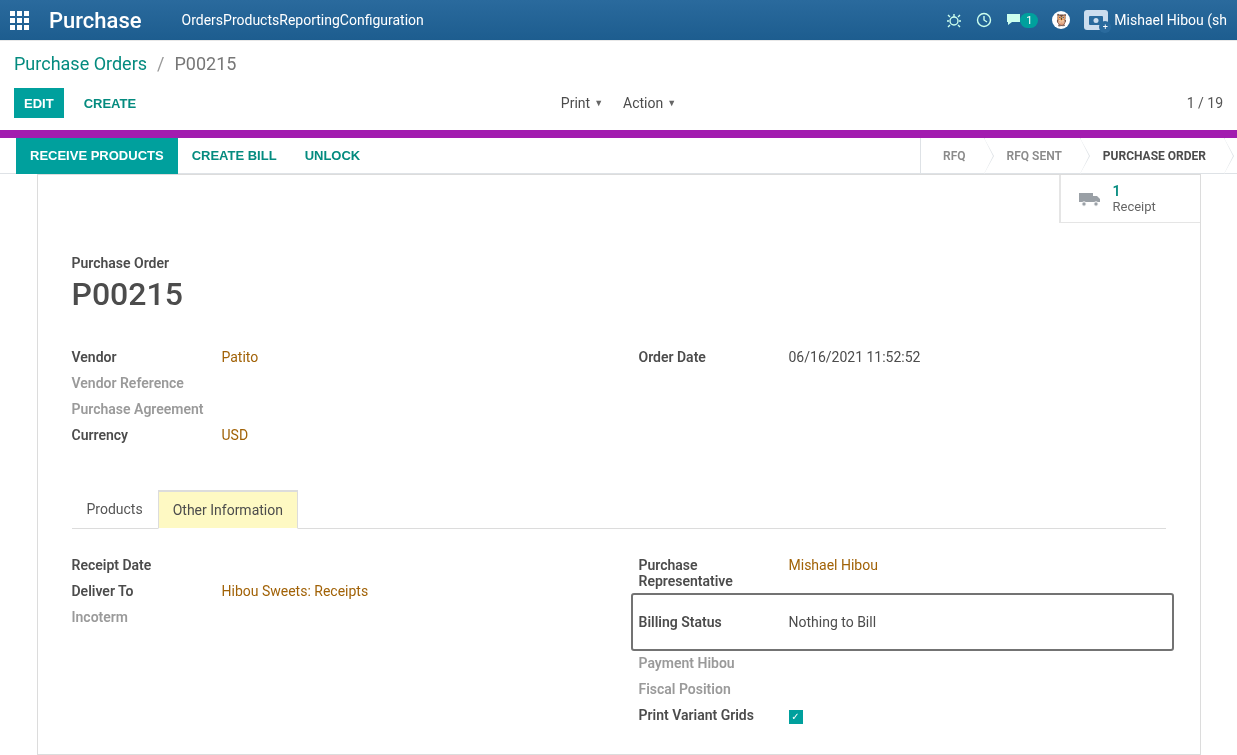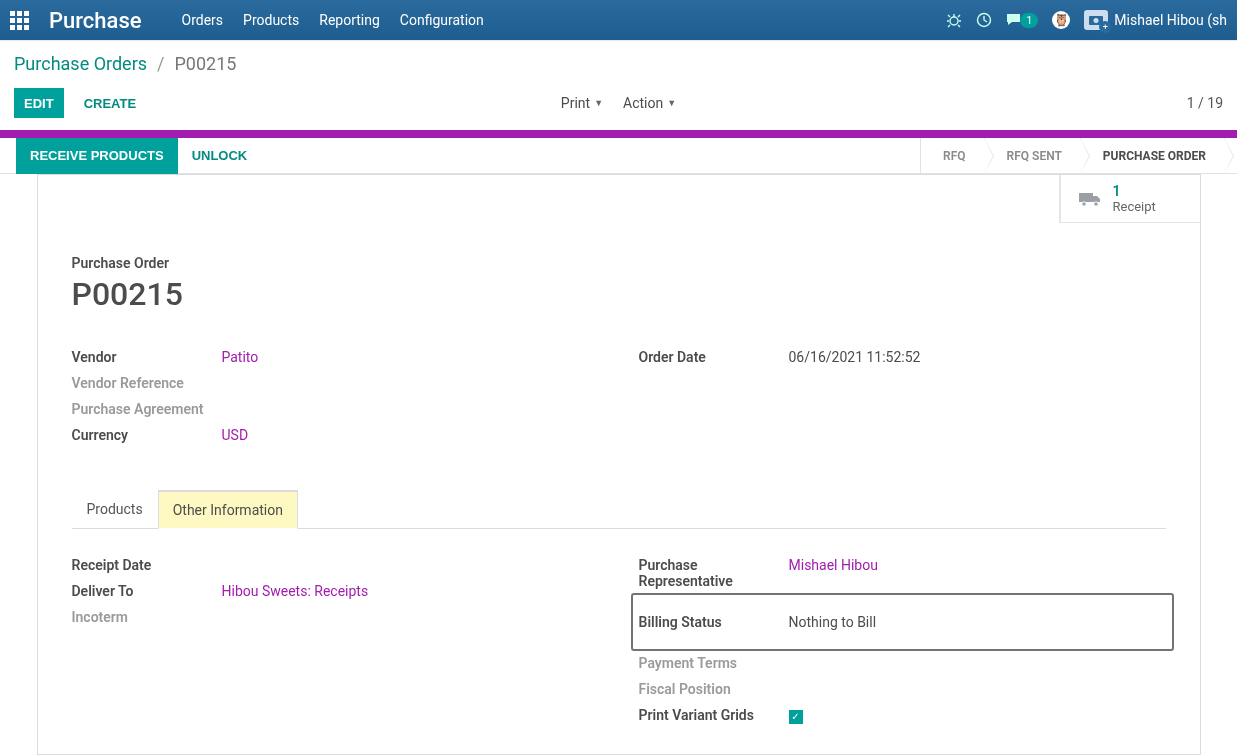--- a/index.html
+++ b/index.html
@@ -3,21 +3,21 @@
 <meta charset="utf-8">
 <style>
   * { box-sizing: border-box; margin: 0; padding: 0; }
   body { font-family: -apple-system, BlinkMacSystemFont, "Segoe UI", Roboto, Helvetica, Arial, sans-serif; font-size: 14px; color: #4c4c4c; background: #fff; }
   
   
   .topnav { background: #1d5d8f; background: linear-gradient(#2a6a9d,#1d5d8f); height: 40px; display: flex; align-items: center; padding: 0 10px; color: #fff; }
   .apps-icon { display: grid; grid-template-columns: repeat(3,5px); grid-template-rows: repeat(3,5px); gap: 2px; margin-right: 20px; cursor: pointer;}
   .apps-icon span { background:#fff; width:5px; height:5px; display:block;}
   .brand { font-size: 22px; font-weight: 500; margin-right: 40px; cursor:pointer;}
-  .menu { display:flex; gap: 20px; }
+  .menu { display:flex; }
   .menu a { color:#fff; text-decoration:none; font-size:14px; cursor:pointer;}
   .topnav-right { margin-left:auto; display:flex; align-items:center; gap:14px;}
   .tn-icon { cursor:pointer; display:flex; align-items:center; color:#fff;}
   .badge-bubble { position:relative; }
   .badge-count { background:#00a09d; color:#fff; border-radius:10px; font-size:11px; padding:1px 6px; margin-left:-4px;}
   .user-chip { display:flex; align-items:center; gap:6px; cursor:pointer;}
   .camera-icon { width:24px; height:20px; background:#cde; border-radius:3px; position:relative; display:flex; align-items:center; justify-content:center;}
   .camera-plus { position:absolute; right:-3px; bottom:-3px; width:12px; height:12px; border-radius:50%; background:#2a6a9d; color:#fff; font-size:9px; display:flex; align-items:center; justify-content:center;}
   .owl-icon { width:18px; height:18px; border-radius:50%; background:#fff; display:flex; align-items:center; justify-content:center; font-size:12px;}
   
@@ -62,21 +62,21 @@
   .sheet-body { padding: 32px 34px 20px 34px;}
   .title-label { font-size:14px; font-weight:600; color:#4c4c4c; margin-bottom:4px;}
   .title-value { font-size:32px; font-weight:500; color:#4c4c4c; margin-bottom:36px;}
   
   .two-col { display:flex; gap: 40px; }
   .col { flex:1; }
   .fld { display:flex; margin-bottom: 10px; font-size:14px;}
   .fld-label { width: 150px; font-weight:600; color:#4c4c4c;}
   .fld-label.muted { color:#9a9a9a;}
   .fld-value { flex:1;}
-  .fld-value.link { color:#a21caf; cursor:pointer;}
+  .fld-value.link { color:#a16207; cursor:pointer;}
   
   .tabs { display:flex; margin-top: 36px; border-bottom:1px solid #dcdcdc;}
   .tab { padding: 10px 14px; font-size:14px; cursor:pointer; border:1px solid transparent; border-bottom:none; position:relative; top:1px;}
   .tab.inactive { color:#555;}
   .tab.active { color:#4c4c4c; border:1px solid #dcdcdc; border-top:2px solid #dcdcdc; border-bottom:1px solid #fff; background:#fef9c3;}
   
   .tab-content { padding-top: 28px;}
   .highlight-row { border:2px solid #737373; border-radius:3px; padding: 19px 6px; margin: -6px -8px 4px -8px;}
   .checkbox-small { width:14px; height:14px; background:#00a09d; display:inline-flex; align-items:center; justify-content:center; color:#fff; font-size:10px; border:1px solid #00a09d;}
   
@@ -158,20 +158,21 @@
           <span class="caret">▼</span>
         </div>
     </div>
     <div class="cp-right">1 / 19</div>
   </div>
 </div>
 
 <div class="statusbar-wrap">
   <div class="sb-left">
     <button class="sb-btn active">RECEIVE PRODUCTS</button>
+    <button class="sb-btn">CREATE BILL</button>
     <button class="sb-btn">UNLOCK</button>
   </div>
   <div class="sb-right">
     <div class="arrow-step">RFQ</div>
     <div class="arrow-step">RFQ SENT</div>
     <div class="arrow-step active">PURCHASE ORDER</div>
     <div class="arrow-step" style="padding:0 6px;"></div>
   </div>
 </div>
 
@@ -254,21 +255,21 @@
               <div class="fld-label" style="width:150px;">Purchase Representative</div>
               <div class="fld-value link">Mishael Hibou</div>
             </div>
             <div class="highlight-row">
               <div class="fld" style="margin-bottom:0;">
                 <div class="fld-label">Billing Status</div>
                 <div class="fld-value">Nothing to Bill</div>
               </div>
             </div>
             <div class="fld">
-              <div class="fld-label muted">Payment Terms</div>
+              <div class="fld-label muted">Payment Hibou</div>
               <div class="fld-value"></div>
             </div>
             <div class="fld">
               <div class="fld-label muted">Fiscal Position</div>
               <div class="fld-value"></div>
             </div>
             <div class="fld">
               <div class="fld-label">Print Variant Grids</div>
               <div class="fld-value">
                 <span class="checkbox-small">✓</span>

